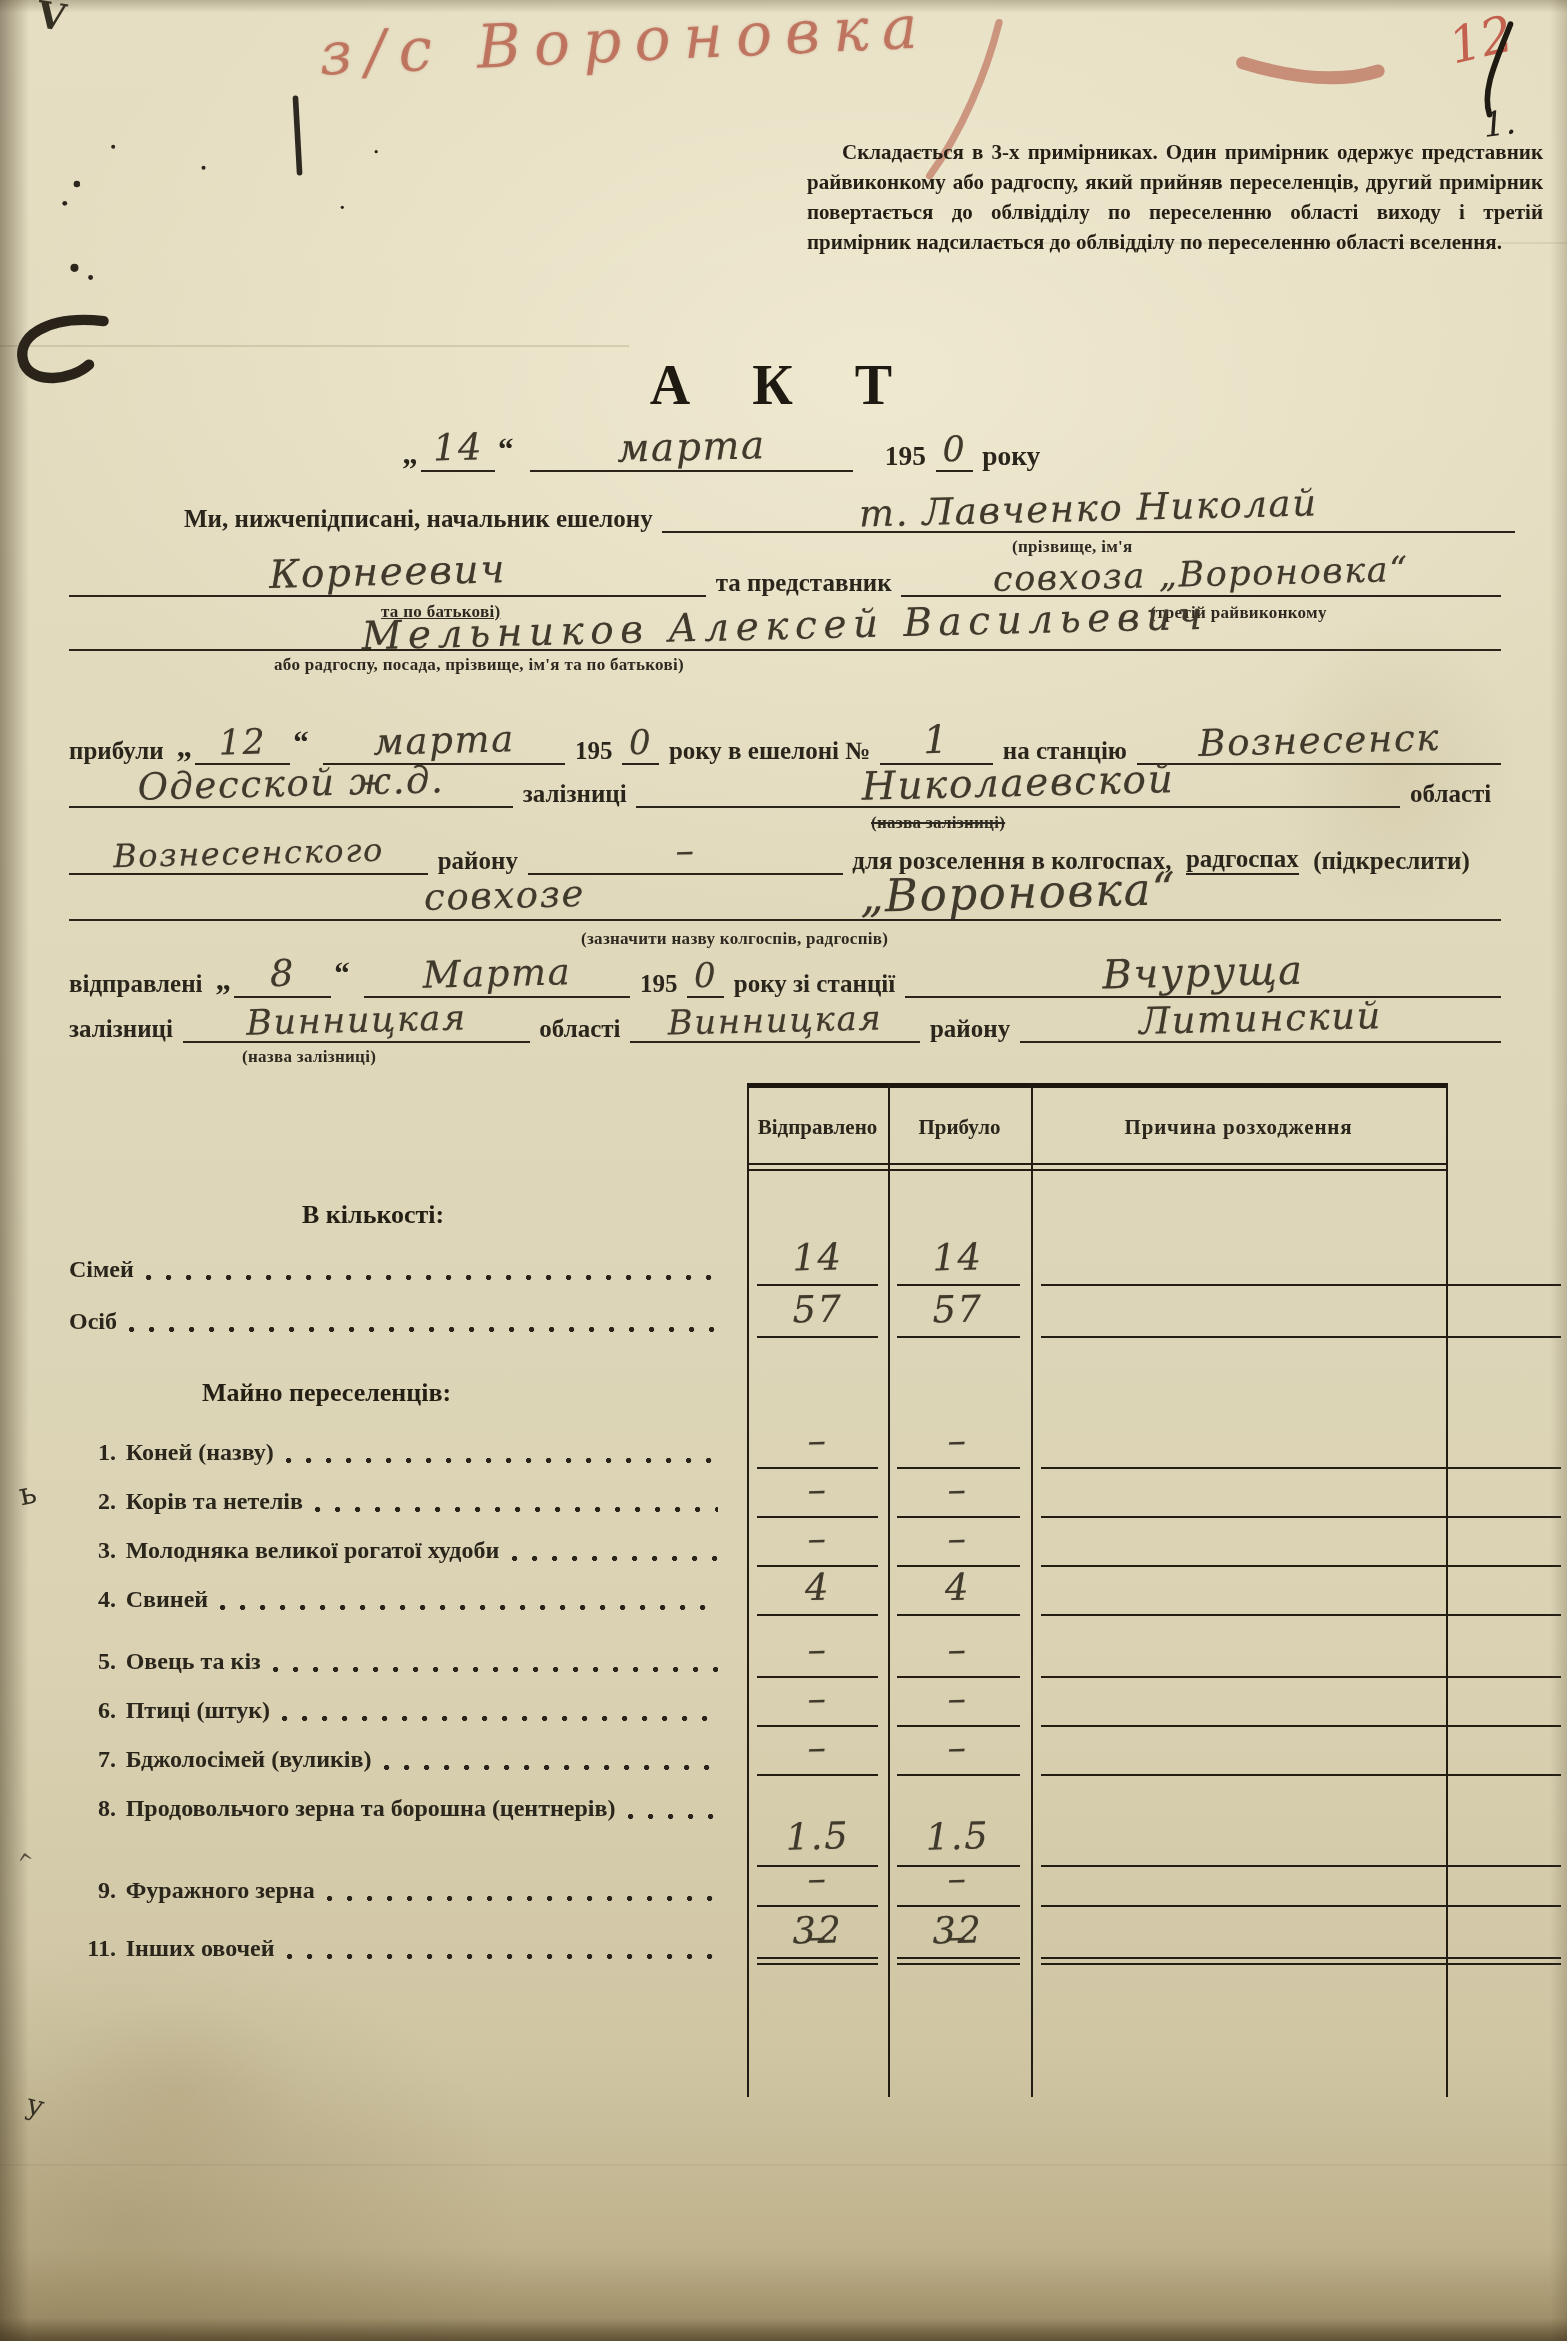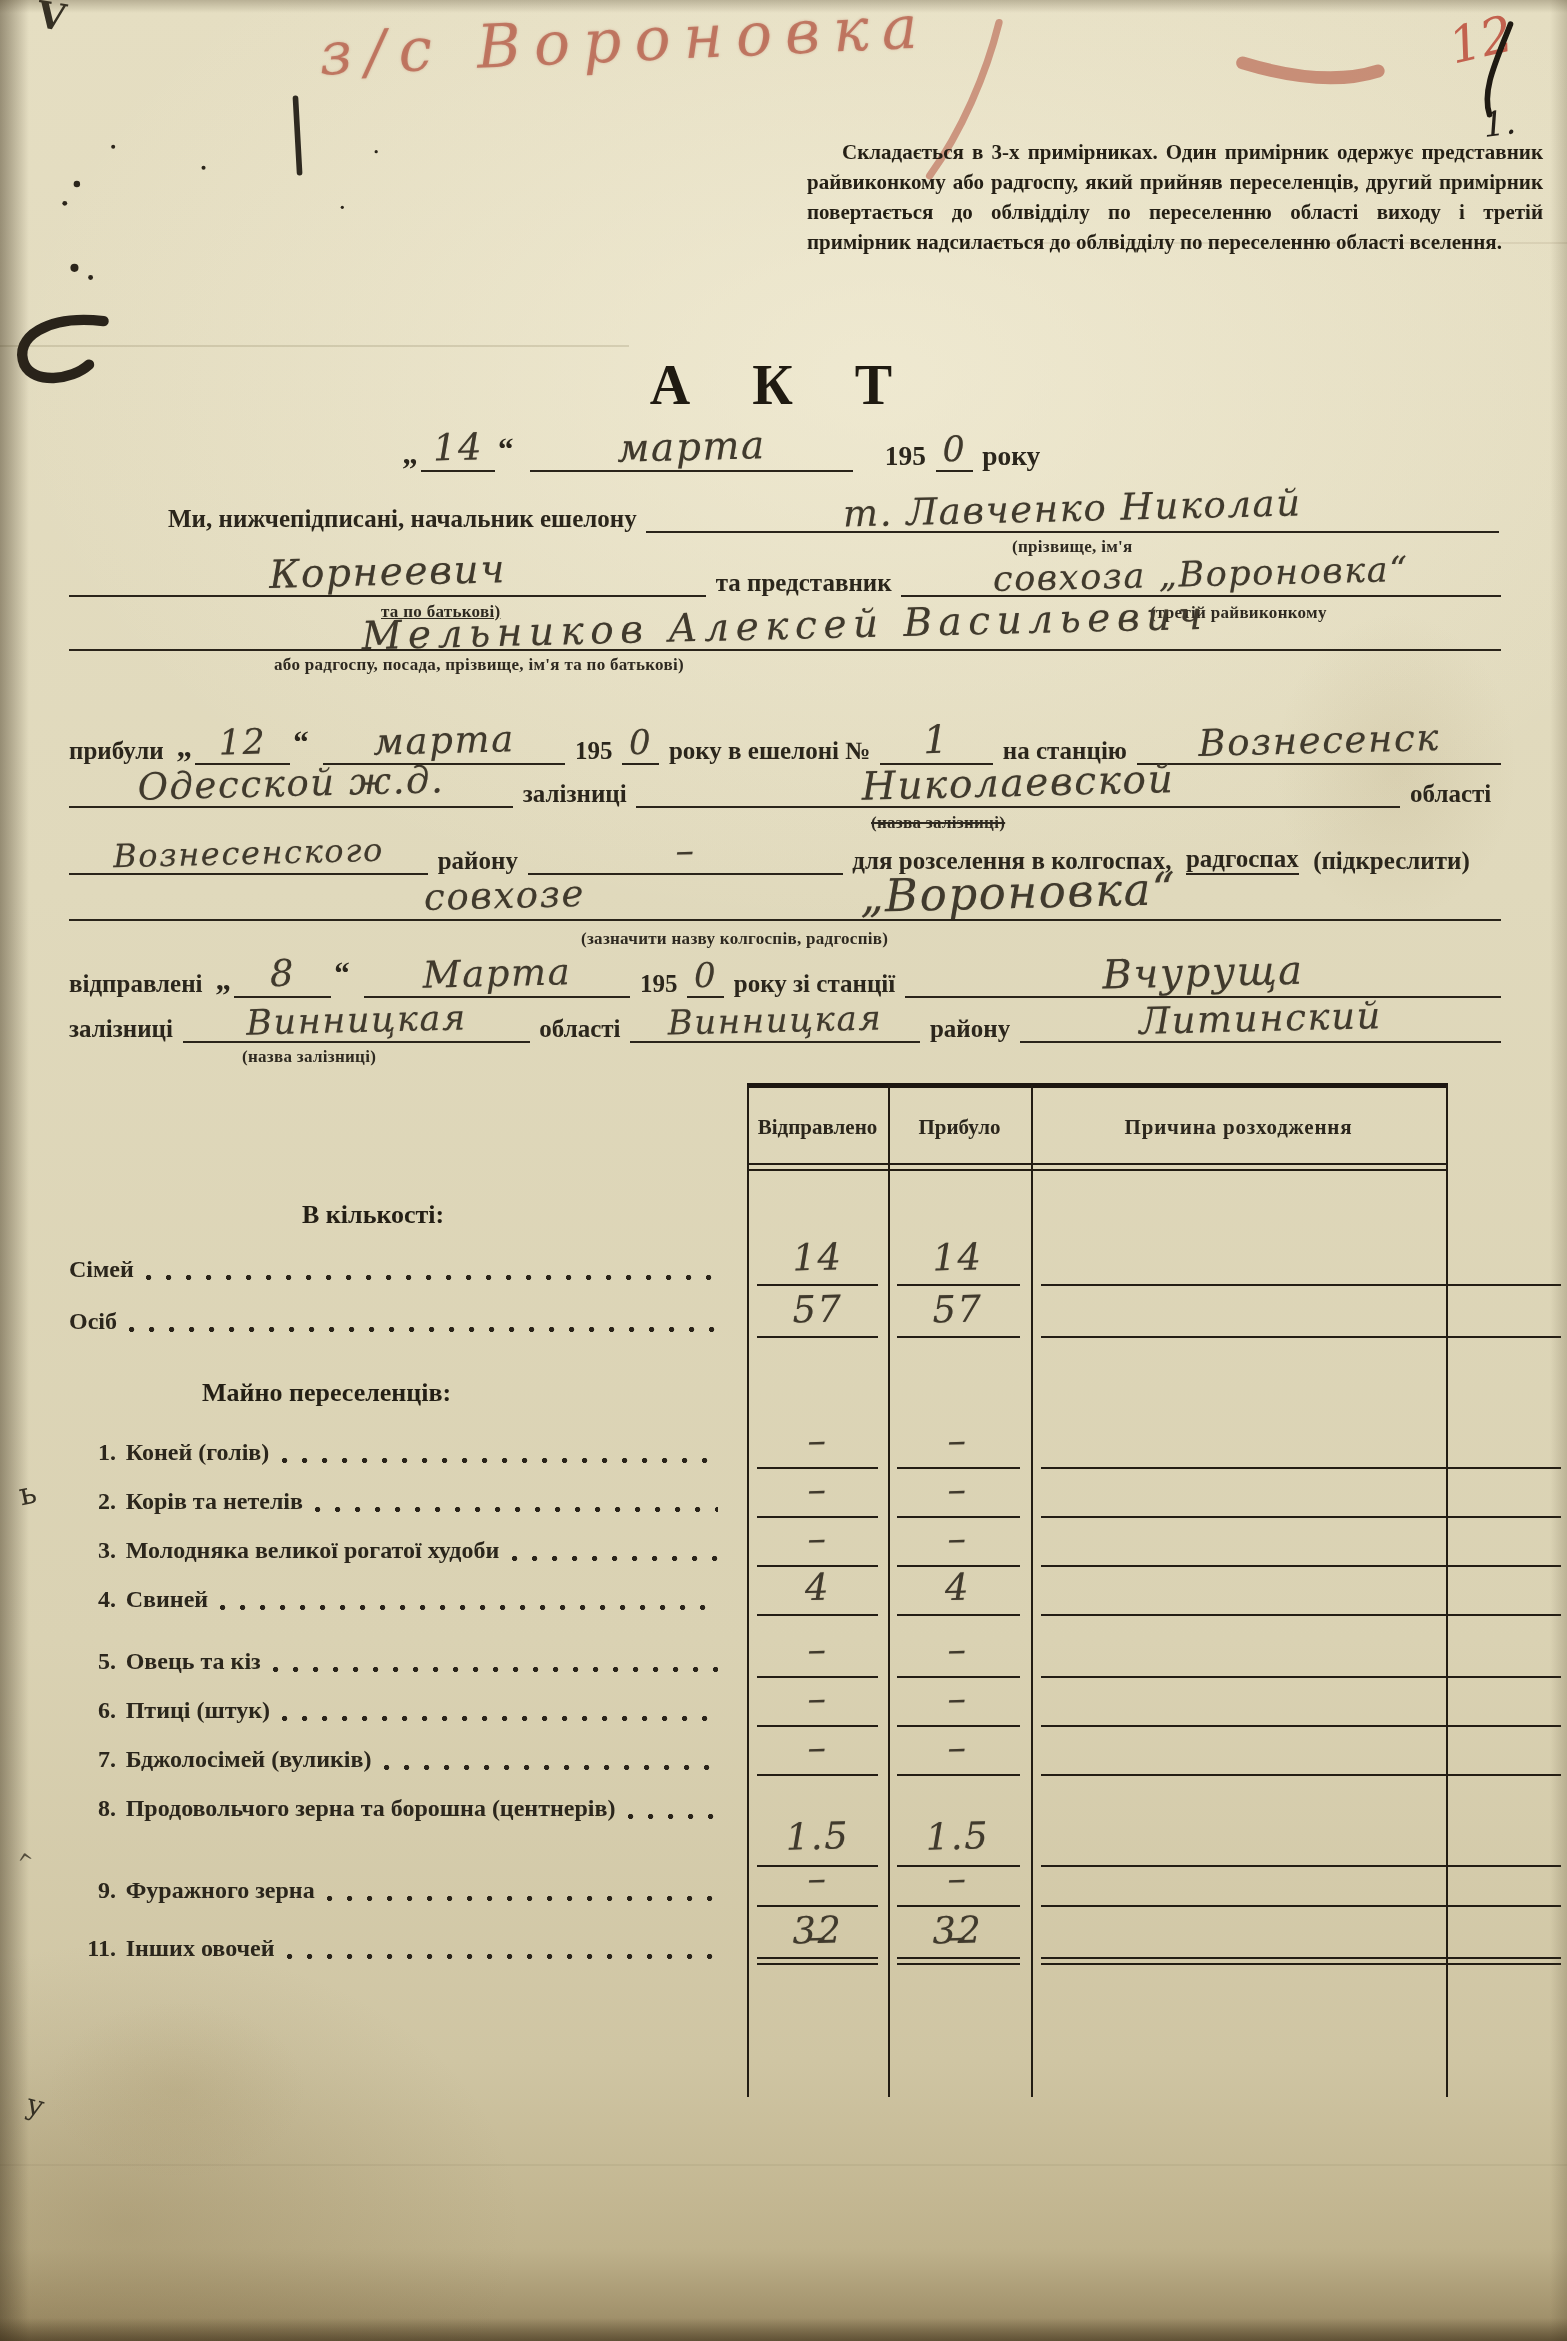--- a/index.html
+++ b/index.html
@@ -121,21 +121,21 @@
     <span class="blank" style="width:323px;margin-left:13px;">
         <span class="hw" style="font-size:39px;">марта</span>
       </span>
     <span class="printed" style="font-size:27.4px;margin-left:32px;">195</span>
     <span class="blank" style="width:37px;">
         <span class="hw" style="font-size:35px;">0</span>
       </span>
     <span class="printed" style="font-size:27.4px;">року</span>
   </div>
 
-  <div class="fline" style="left:168px;top:491px;width:1331px;height:42px;">
+  <div class="fline" style="left:184px;top:491px;width:1331px;height:42px;">
     <span class="printed" style="margin-left:0;">Ми, нижчепідписані, начальник ешелону</span>
     <span class="blank grow">
         <span class="hw" style="font-size:37px;">т. Лавченко Николай</span>
       </span>
   </div>
   <div class="cap" style="left:1012px;top:537px;">(прізвище, ім'я</div>
 
   <div class="fline" style="top:555px;height:42px;">
     <span class="blank" style="width:637px;">
         <span class="hw" style="font-size:39px;">Корнеевич</span>
@@ -284,21 +284,21 @@
       <div class="seg s3"></div>
     <span class="val v1 hw">57</span>
     <span class="val v2 hw">57</span>
   </div>
 
   <div class="theading" style="left:202px;top:1378px;">Майно переселенців:</div>
 
   <div class="trow" style="top:1438px;">
     <div class="lblrow">
         <span class="inum">1.</span>
-        <span class="ilbl">Коней (голів)</span>
+        <span class="ilbl">Коней (назву)</span>
         <span class="dots"></span>
       </div>
     <div class="seg s1"></div>
       <div class="seg s2"></div>
       <div class="seg s3"></div>
     <span class="val v1 hw">–</span>
     <span class="val v2 hw">–</span>
   </div>
   <div class="trow" style="top:1487px;">
     <div class="lblrow">

